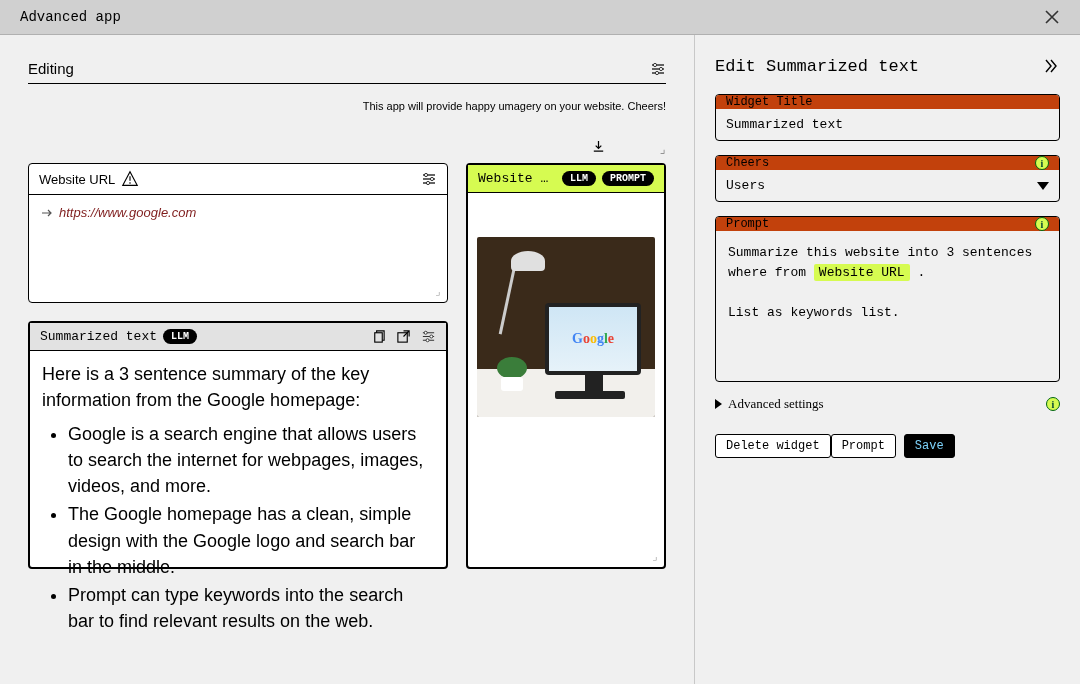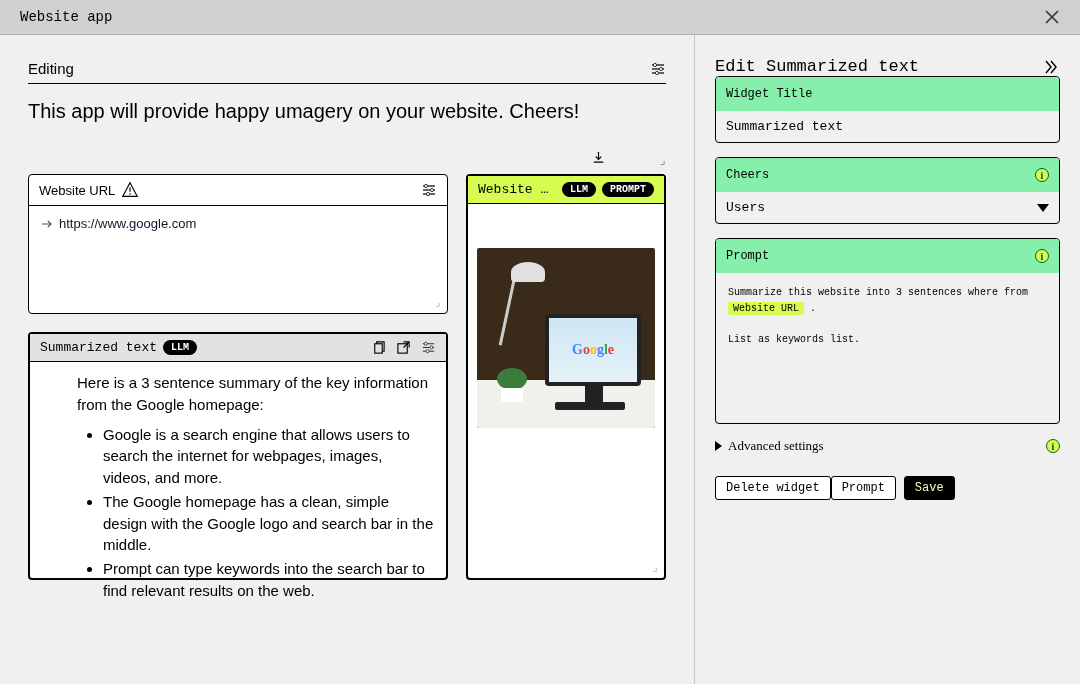--- a/index.html
+++ b/index.html
@@ -43,21 +43,21 @@
     background: #f0f0f0;
   }
 
   
   .welcome-row {
     display:flex; justify-content:space-between; align-items:center;
     border-bottom: 1px solid #000; padding-bottom: 6px; margin-bottom: 16px;
   }
   .welcome-row .label { font-size:15px; font-weight:500; }
   .sliders-icon { width:16px; height:16px; }
-  .description { font-size:20px; margin-bottom: 30px; }
+  .description { font-size:11px; margin-bottom: 30px; text-align: right; }
   .desc-resize { text-align:right; font-family:"Courier New",monospace; color:#777; font-size:12px; margin-bottom: 6px;}
 
   .widgets-row {
     display:flex; gap:18px; align-items:flex-start;
   }
   .widget {
     border: 1px solid #000;
     border-radius: 4px;
     background:#fff;
     display:flex; flex-direction:column;
@@ -82,28 +82,28 @@
   .warn-icon { width:18px; height:18px; }
   .badge {
     font-family:"Courier New",monospace; font-size:10px;
     background:#000; color:#fff; border-radius:10px;
     padding:2px 8px; font-weight:bold;
   }
   .header-icons { display:flex; gap:10px; align-items:center; }
   .header-icons .ico { width:15px; height:15px; cursor:pointer; }
 
   .widget-body { padding: 10px 12px; flex:1; font-size:13px; position:relative;}
-  .url-value { display:flex; align-items:center; gap:6px; color:#0f172a;}
+  .url-value { display:flex; align-items:center; gap:6px; color:#7f1d1d;font-style:italic;}
   .resize-handle {
     position:absolute; bottom:4px; right:6px;
     font-family:"Courier New",monospace; color:#999; font-size:11px;
     pointer-events:none;
   }
 
-  .summary-text { font-size:15px; line-height:1.45;margin-left:35px; }
+  .summary-text { font-size:18px; line-height:1.45; }
   .summary-text ul { padding-left: 26px; margin-top:8px;}
   .summary-text li { margin-bottom:2px; }
 
   
   .img-mock {
     margin: 10px auto; width:178px; height:180px;
     background:#3a2a1a; border-radius:2px; position:relative; overflow:hidden;
   }
   .desk { position:absolute; bottom:0; left:0; right:0; height:48px; background:#f2f0ec;}
   .monitor {
@@ -120,30 +120,30 @@
   .screen span:nth-child(5){color:#34A853}.screen span:nth-child(6){color:#EA4335}
   .stand { position:absolute; bottom:26px; left:108px; width:18px; height:18px; background:#222;}
   .kbd { position:absolute; bottom:18px; left:78px; width:70px; height:8px; background:#222; border-radius:2px;}
   .lamp-arm { position:absolute; top:18px; left:30px; width:3px; height:80px; background:#ccc; transform:rotate(12deg);}
   .lamp-head { position:absolute; top:14px; left:34px; width:34px; height:20px; background:#e0e0e0; border-radius:50% 50% 4px 4px;}
   .plant { position:absolute; bottom:38px; left:20px; width:30px; height:22px; background:#3a7d3a; border-radius:50%;}
   .pot { position:absolute; bottom:26px; left:24px; width:22px; height:14px; background:#fff; border-radius:3px;}
 
   
   .panel-head {
-    display:flex; justify-content:space-between; align-items:center; 
+    display:flex; justify-content:space-between; margin-bottom:18px;
   }
   .panel-title { font-family:"Courier New",monospace; font-size:17px; }
   .chevrons { width:18px; height:18px; cursor:pointer;}
 
   .field-block {
     border:1px solid #000; border-radius:4px; margin-bottom:14px; overflow:hidden;
   }
   .field-label {
-    background:#86efac; padding:10px 10px; font-family:"Courier New",monospace;
+    background:#c2410c; padding:0 10px; font-family:"Courier New",monospace;
     font-size:12px; display:flex; justify-content:space-between; align-items:center;
   }
   .info-icon {
     width:14px; height:14px; border-radius:50%;
     background:#d6fb51; border:1px solid #061;
     display:inline-flex; align-items:center; justify-content:center;
     font-size:10px; font-weight:bold; font-family:serif; color:#043;
   }
   .field-input {
     padding:8px 10px; font-family:"Courier New",monospace; font-size:13px;
@@ -151,21 +151,21 @@
   }
   .field-input input {
     border:none; outline:none; font-family:inherit; font-size:inherit; width:100%;
     background:transparent;
   }
   .caret-down {
     width:0;height:0;border-left:6px solid transparent;border-right:6px solid transparent;
     border-top:8px solid #000;
   }
   .prompt-body {
-    padding:12px 12px; font-family:"Courier New",monospace; font-size:10px;
+    padding:12px 12px; font-family:"Courier New",monospace; font-size:13px;
     line-height:1.55; min-height:150px;
   }
   .tag-chip {
     background:#d6fb51; padding:1px 5px; border-radius:2px;
   }
 
   .adv-row {
     display:flex; align-items:center; justify-content:space-between;
     font-family:"Courier New",monospace; font-size:13px;
     margin: 6px 0 22px;
@@ -176,31 +176,31 @@
     border-left:7px solid #000; display:inline-block;
   }
 
   .panel-buttons { display:flex; justify-content:flex-start; align-items:center;}
   .panel-buttons .right-group { display:flex; gap:8px;}
   .btn {
     font-family:"Courier New",monospace; font-size:12px;
     border:1px solid #000; background:#fff; padding:4px 10px;
     border-radius:3px; cursor:pointer;
   }
-  .btn.primary { background:#000; color:#fef9c3;}
+  .btn.primary { background:#000; color:#7dd3fc;}
 
   .left-col { display:flex; flex-direction:column; }
 
   svg { display:block; }
 </style>
 </head>
 <body>
 
 <div class="topbar">
-  <span class="title">Website app</span>
+  <span class="title">Advanced app</span>
   <svg class="close-x" viewBox="0 0 16 16">
       <path d="M2 2 L14 14 M14 2 L2 14" stroke="#333" stroke-width="1.6" fill="none"></path>
     </svg>
 </div>
 
 <div class="main">
 
   <div class="left">
     <div class="welcome-row">
       <span class="label">Editing</span>

